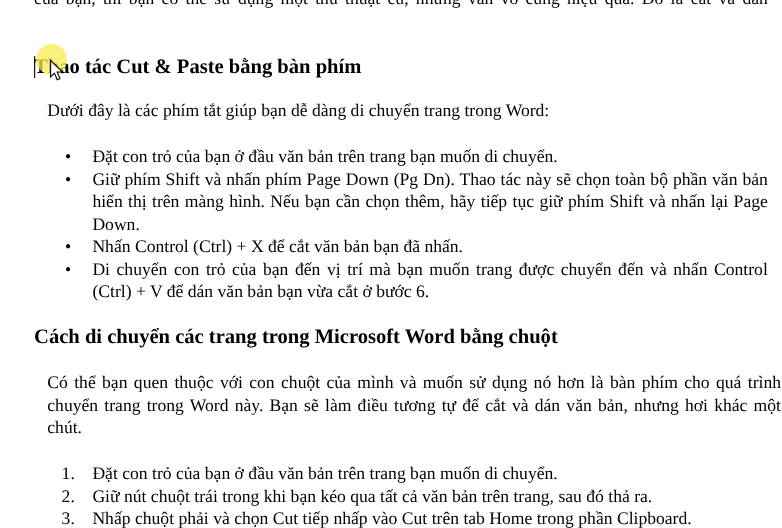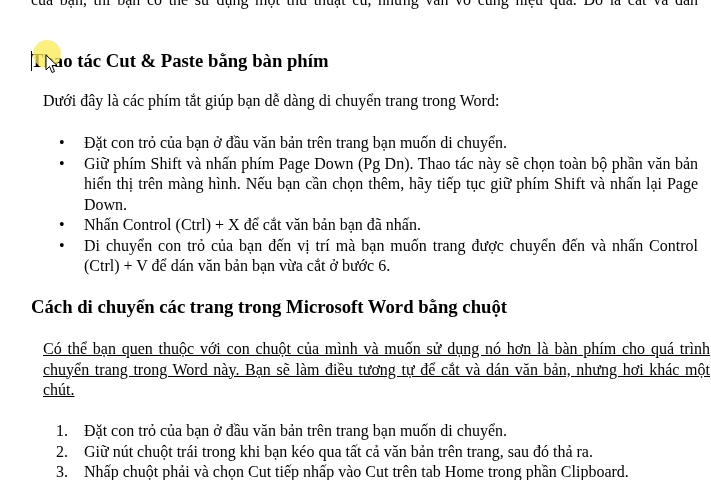--- a/index.html
+++ b/index.html
@@ -120,21 +120,21 @@
     <span>Nhấn </span><b>Control (Ctrl) + X</b><span> để cắt văn bản bạn đã nhấn.</span>
   </li>
   <li>
     <span class="bullet">•</span>
     <span>Di chuyển con trỏ của bạn đến vị trí mà bạn muốn trang được chuyển đến và nhấn Control </span><b>(Ctrl) + V</b><span> để dán văn bản bạn vừa cắt ở bước 6.</span>
   </li>
 </ul>
 
 <h2 class="h" style="top:295px;">Cách di chuyển các trang trong Microsoft Word bằng chuột</h2>
 
-<p class="p intro" style="top:339px;text-decoration:underline;">Có thể bạn quen thuộc với con chuột của mình và muốn sử dụng nó hơn là bàn phím cho quá trình chuyển trang trong Word này. Bạn sẽ làm điều tương tự để cắt và dán văn bản, nhưng hơi khác một chút.</p>
+<p class="p intro" style="top:339px;">Có thể bạn quen thuộc với con chuột của mình và muốn sử dụng nó hơn là bàn phím cho quá trình chuyển trang trong Word này. Bạn sẽ làm điều tương tự để cắt và dán văn bản, nhưng hơi khác một chút.</p>
 
 <ol class="nl" style="top:421px;">
   <li>
     <span class="num">1.</span>
     <b>Đặt con trỏ</b><span> của bạn ở đầu văn bản trên trang bạn muốn di chuyển.</span>
   </li>
   <li>
     <span class="num">2.</span>
     <b>Giữ nút chuột trái</b><span> trong khi bạn kéo qua tất cả văn bản trên trang, sau đó thả ra.</span>
   </li>

